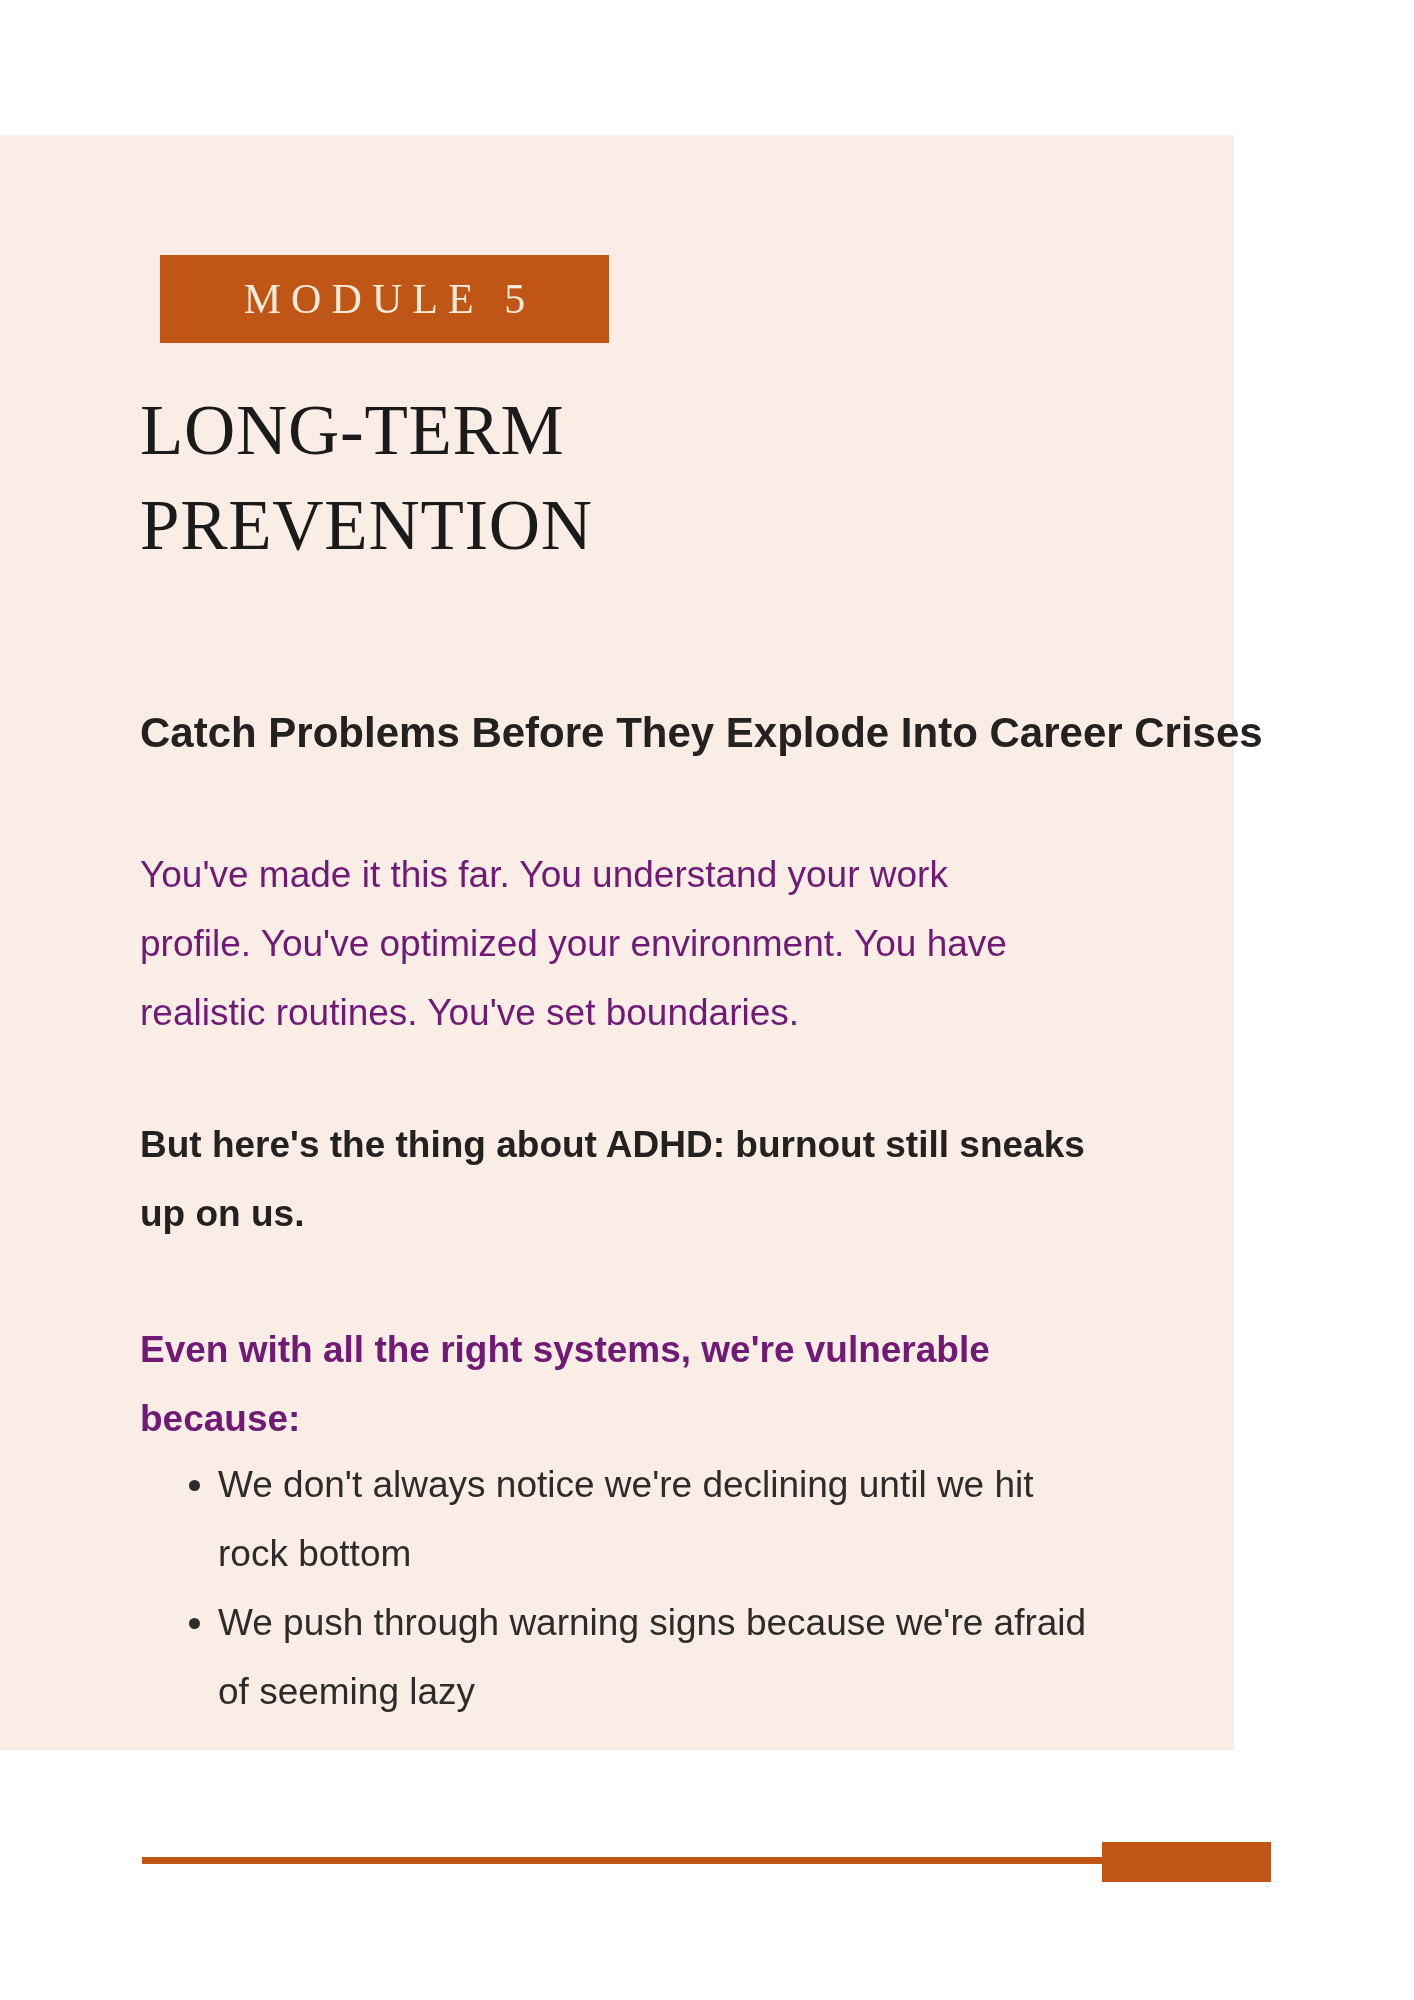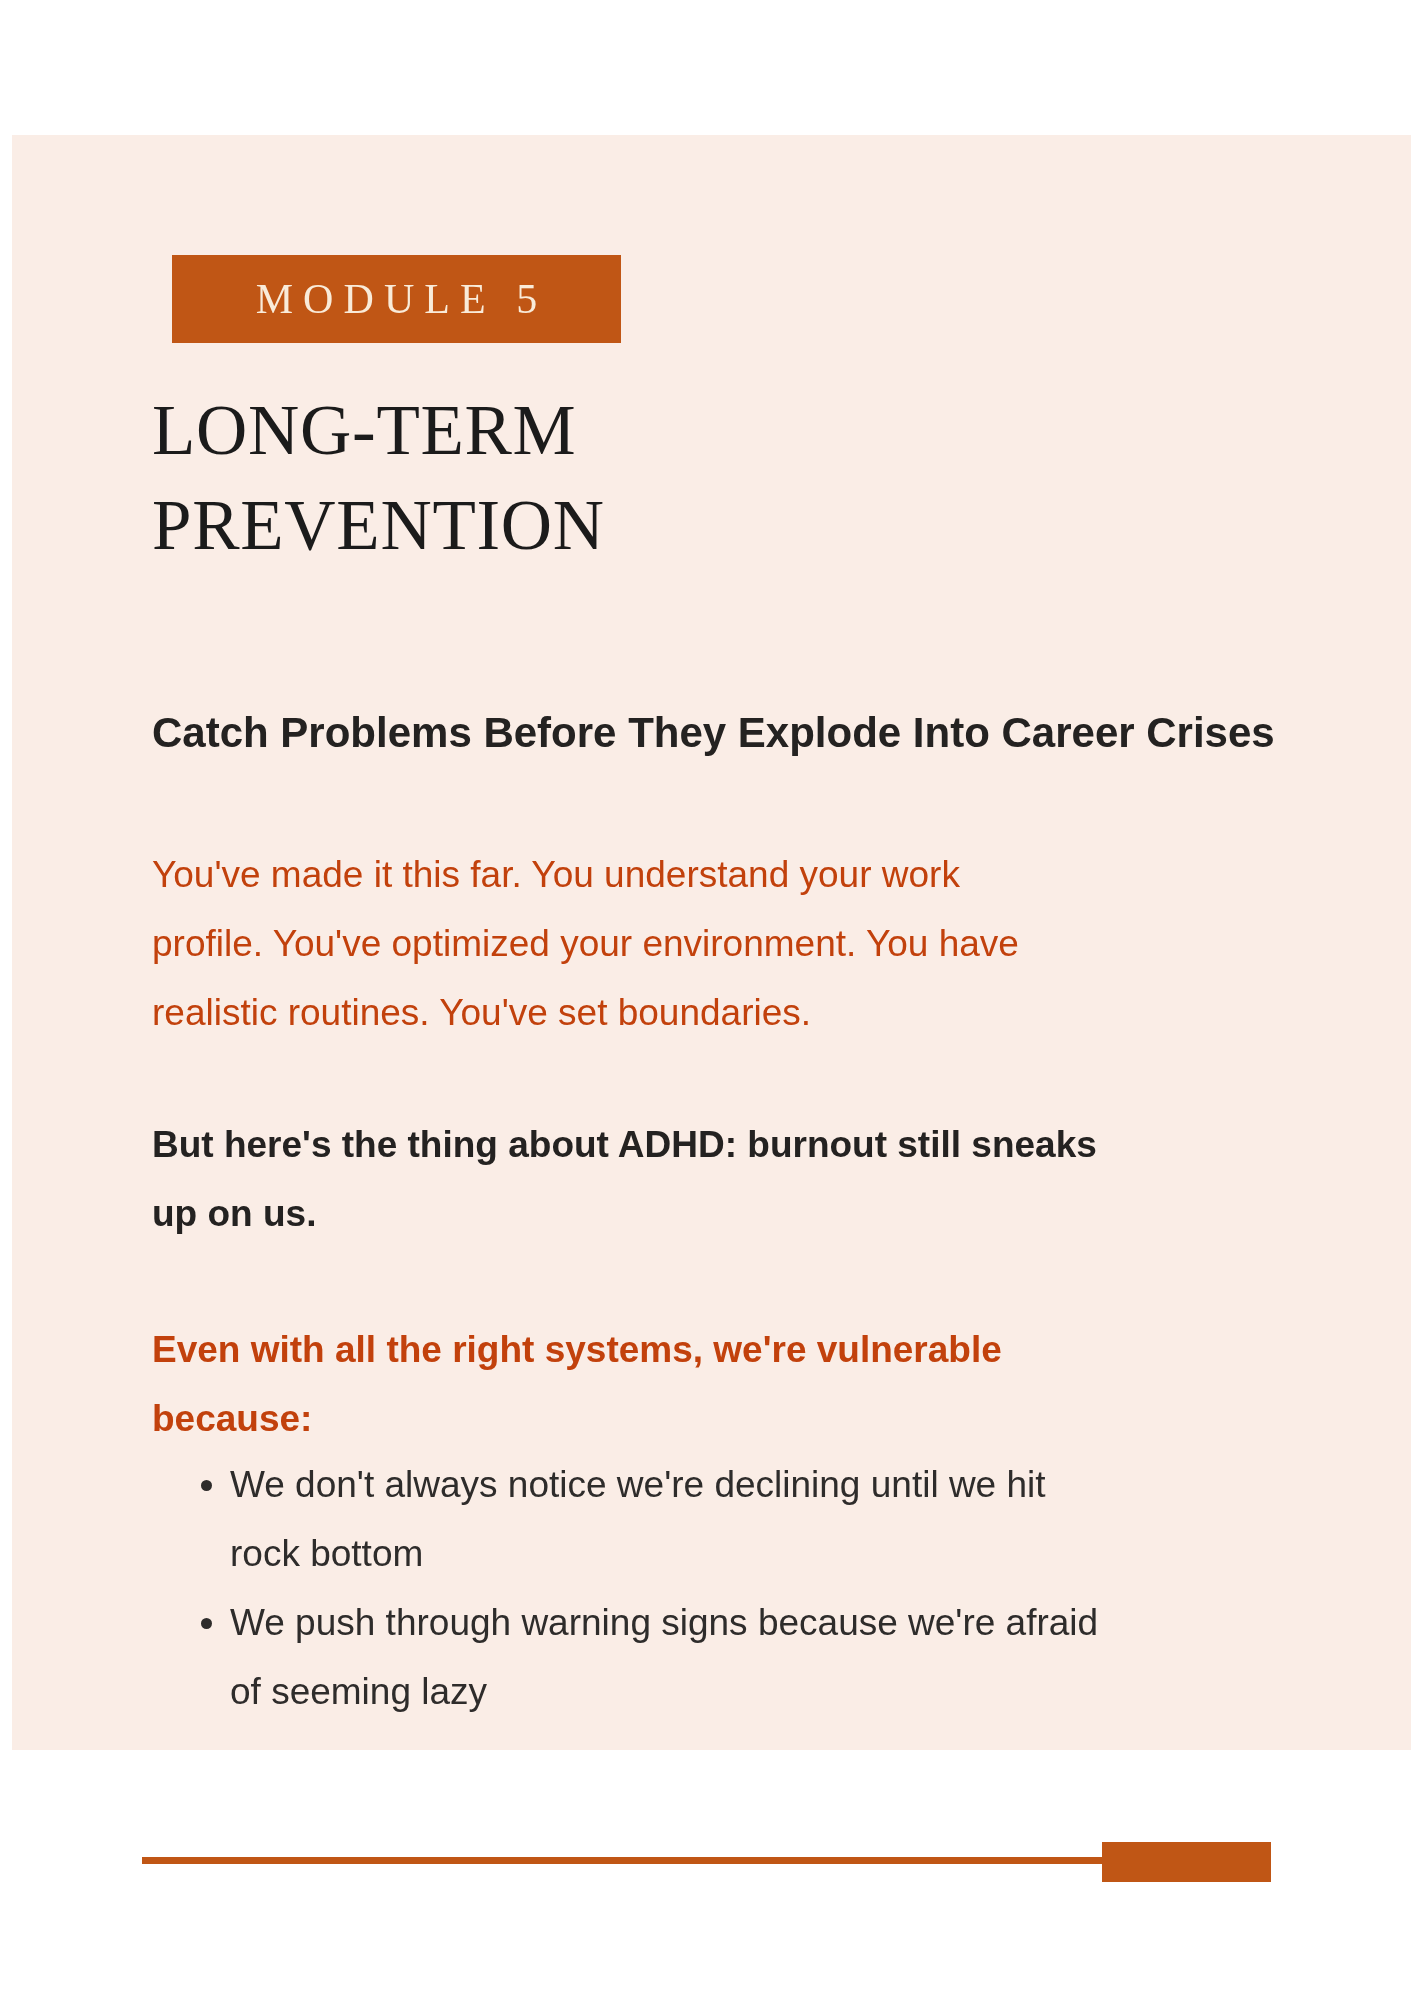--- a/index.html
+++ b/index.html
@@ -9,22 +9,22 @@
     font-family: "Liberation Sans", sans-serif;
   }
   .page {
     position: relative;
     width: 1414px; height: 2000px;
     background: #ffffff;
     overflow: hidden;
   }
   .panel {
     position: absolute;
-    left: 12px; top: 135px;
-    width: 1399px; height: 1615px;
+    left: 0; top: 135px;
+    width: 1234px; height: 1615px;
     background: #FAEDE6;
   }
   .badge {
     position: absolute;
     left: 160px; top: 120px;
     width: 449px; height: 88px;
     background: #C05615;
     display: flex; align-items: center; justify-content: center;
   }
   .badge-label {
@@ -58,21 +58,21 @@
     font-weight: bold;
     color: #242221;
   }
   .bodytext {
     position: absolute;
     left: 140px;
     width: 1180px;
     margin: 0;
     font-size: 37px;
     line-height: 69px;
-    color: #c2410c;
+    color: #701a75;
     white-space: pre-line;
   }
   .p-intro      { top: 705px; }
   .p-warning    { top: 975px; font-weight: bold; color: #242221; }
   .p-vulnerable { top: 1180px; font-weight: bold; }
   .bullet-list {
     position: absolute;
     left: 140px; top: 1315px;
     width: 1180px;
     margin: 0;

